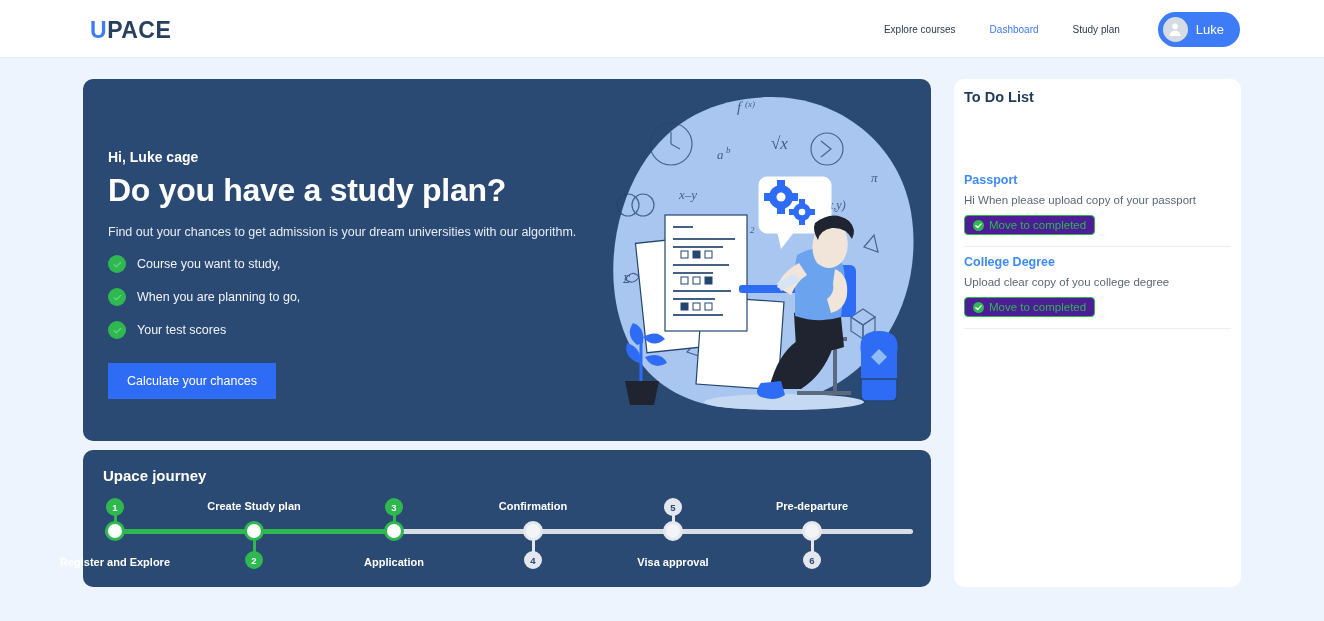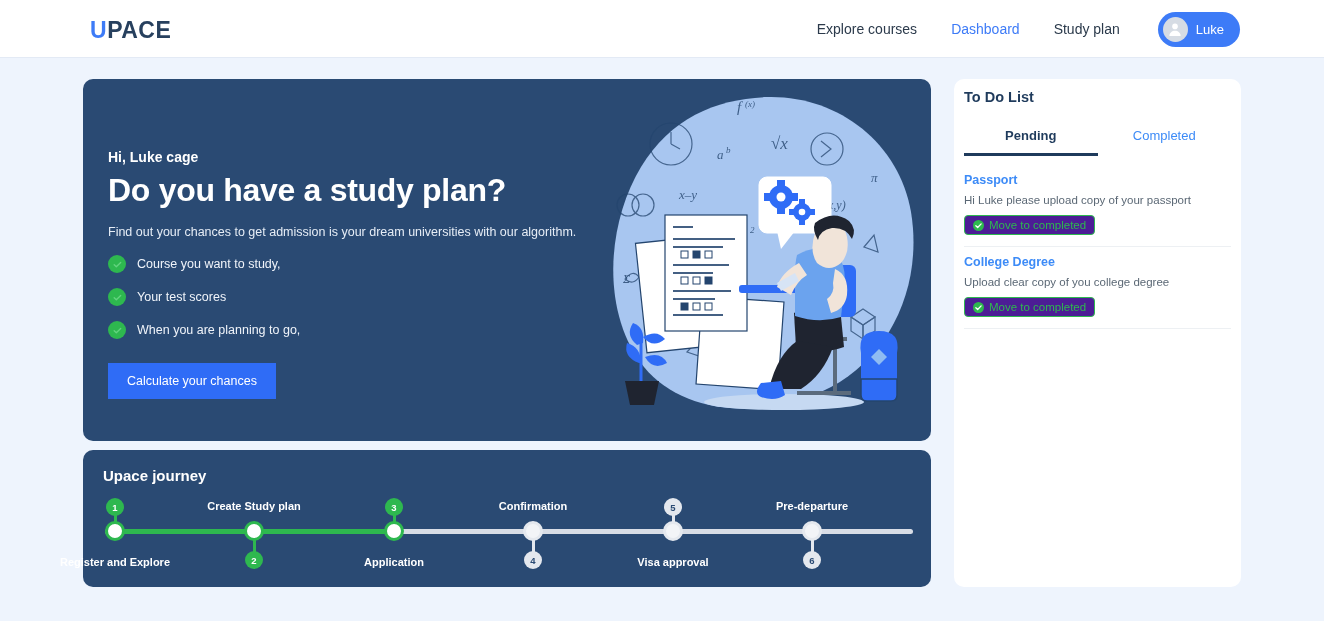--- a/index.html
+++ b/index.html
@@ -22,21 +22,21 @@
     position: absolute; left: 90px; top: 17px;
     font-size: 23px; font-weight: 700; letter-spacing: 0.5px;
     color: #27405e;
   }
   .logo .u { color: #3d7bf7; }
   .nav {
     position: absolute; right: 84px; top: 0; height: 58px;
     display: flex; align-items: center; gap: 34px;
   }
   .nav-link {
-    font-size: 14px; color: #2b3a4b; text-decoration: none; white-space: nowrap;
+    font-size: 10px; color: #2b3a4b; text-decoration: none; white-space: nowrap;
   }
   .nav-link.active { color: #3d7bf7; }
   .user-pill {
     display: flex; align-items: center; gap: 8px;
     background: #3d7bf7; border-radius: 999px;
     padding: 5px 16px 5px 5px; margin-left: 4px;
   }
   .avatar {
     width: 25px; height: 25px; border-radius: 50%;
     background: #d6dce4; display: flex; align-items: center; justify-content: center;
@@ -181,29 +181,29 @@
             </svg>
         </span>
         <span class="bullet-text">Course you want to study,</span>
       </div>
       <div class="bullet">
         <span class="check-circle">
           <svg width="11" height="11" viewBox="0 0 12 12">
               <path d="M2.4 6.2l2.3 2.3 4.8-4.8" stroke="#62d37e" stroke-width="1.5" fill="none" stroke-linecap="round" stroke-linejoin="round"></path>
             </svg>
         </span>
-        <span class="bullet-text">Your test scores</span>
+        <span class="bullet-text">When you are planning to go,</span>
       </div>
       <div class="bullet">
         <span class="check-circle">
           <svg width="11" height="11" viewBox="0 0 12 12">
               <path d="M2.4 6.2l2.3 2.3 4.8-4.8" stroke="#62d37e" stroke-width="1.5" fill="none" stroke-linecap="round" stroke-linejoin="round"></path>
             </svg>
         </span>
-        <span class="bullet-text">When you are planning to go,</span>
+        <span class="bullet-text">Your test scores</span>
       </div>
     </div>
     <button class="cta">Calculate your chances</button>
   </div>
 
   <div class="hero-illus">
     <svg viewBox="0 0 340 350" width="340" height="350">
 
       <path d="M168 10 C238 8 300 55 312 125 C324 198 292 268 232 300 C170 333 86 330 45 280 C3 228 6 140 42 80 C72 30 118 12 168 10 Z" fill="#a8c6f0"></path>
 
@@ -367,28 +367,24 @@
       <div class="badge">6</div>
       <div class="stem"></div>
       <div class="dot"></div>
       <div class="node-label">Pre-departure</div>
     </div>
   </div>
 </div>
 
 <div class="todo">
   <div class="todo-title">To Do List</div>
-  <div class="tabs">
-    <div class="tab active">Pending</div>
-    <div class="tab">Completed</div>
-  </div>
   <div class="todo-list">
     <div class="todo-item">
       <div class="todo-item-title">Passport</div>
-      <div class="todo-item-desc">Hi Luke please upload copy of your passport</div>
+      <div class="todo-item-desc">Hi When please upload copy of your passport</div>
       <button class="move-btn">
         <span>
           <svg width="11" height="11" viewBox="0 0 12 12">
               <circle cx="6" cy="6" r="6" fill="#2eb84f"></circle>
               <path d="M3.1 6.2l2 2 3.8-4" stroke="#ffffff" stroke-width="1.4" fill="none" stroke-linecap="round" stroke-linejoin="round"></path>
             </svg>
         </span>
         <span>Move to completed</span>
       </button>
     </div>

